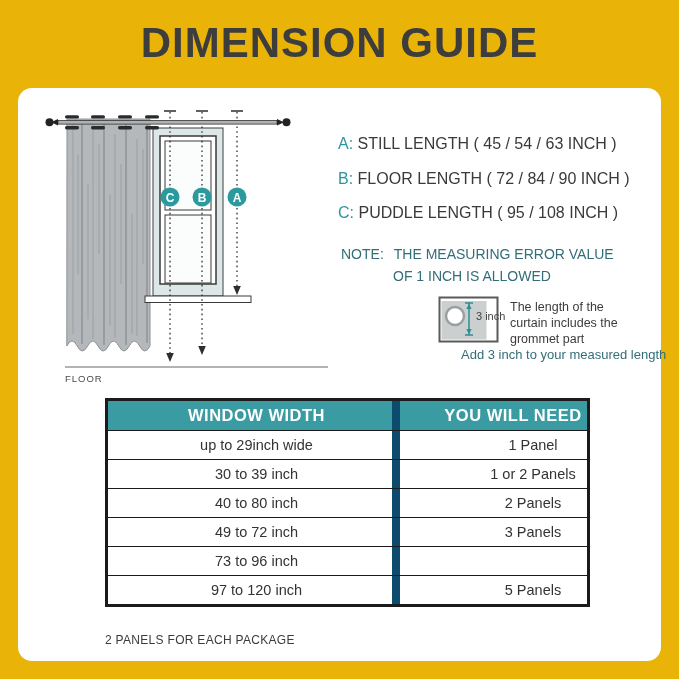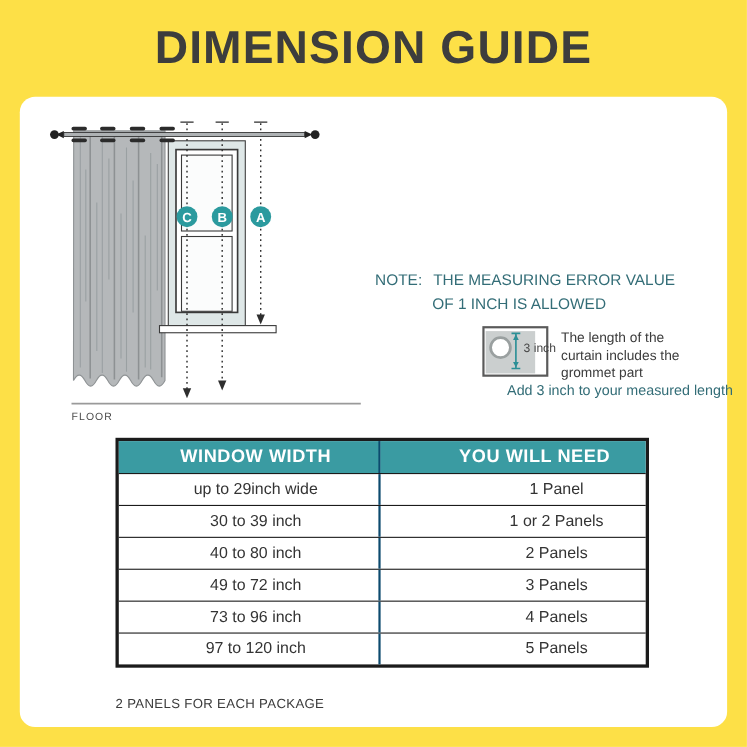--- a/index.html
+++ b/index.html
@@ -1,19 +1,19 @@
 <!DOCTYPE html>
 <html><head>
 <meta charset="utf-8">
 <style>
   * { margin:0; padding:0; box-sizing:border-box; }
   html,body { width:679px; height:679px; }
   .page {
     position:relative; width:679px; height:679px;
-    background:#fde047; overflow:hidden;
+    background:#eab308; overflow:hidden;
     font-family:"Liberation Sans", sans-serif; color:#3a3a3a;
   }
   .title {
     position:absolute; top:19px; left:0; width:100%;
     text-align:center; font-size:42px; font-weight:bold;
     color:#3d3d3d; letter-spacing:1px;
   }
   .card {
     position:absolute; left:18px; top:88px; width:643px; height:573px;
     background:#ffffff; border-radius:14px;
@@ -38,21 +38,21 @@
   .size-table {
     position:absolute; left:87px; top:310px; width:485px;
     border:3px solid #1b1b1b; background:#fff;
   }
   .t-row { display:flex; }
   .t-row + .t-row { border-top:1.5px solid #1b1b1b;gap:40px; }
   .t-cell {
     display:flex; align-items:center; justify-content:center;
     height:28px; font-size:14.5px; color:#333333;
   }
-  .t-left  { width:238px; border-right:2px solid #0c4a6e;padding-left:13px; }
+  .t-left  { width:292px; border-right:8px solid #0c4a6e;padding-left:13px; }
   .t-right { flex:1;padding-left:39px; }
   .t-head .t-cell {
     height:29px; background:#3a9ba2; color:#ffffff;
     font-weight:bold; font-size:16.5px; letter-spacing:.5px;
   }
   .footer-note {
     position:absolute; left:87px; top:545px;
     font-size:12px; color:#3b3b3b; letter-spacing:.3px;
   }
 </style>
@@ -117,20 +117,34 @@
         <circle cx="177" cy="103" r="9.5" fill="#2b9a9e"></circle>
         <text x="177" y="107.5">B</text>
         <circle cx="212" cy="103" r="9.5" fill="#2b9a9e"></circle>
         <text x="212" y="107.5">A</text>
       </g>
 
       <line x1="40" y1="273" x2="303" y2="273" stroke="#9a9a9a" stroke-width="1.6"></line>
       <text x="40" y="288" font-family="Liberation Sans, sans-serif" font-size="9.5" letter-spacing="1" fill="#4a4a4a">FLOOR</text>
     </svg>
 
+    <div class="legend">
+      <div class="legend-item">
+        <span class="legend-prefix">A:</span>
+        <span>STILL LENGTH ( 45 / 54 / 63 INCH )</span>
+      </div>
+      <div class="legend-item">
+        <span class="legend-prefix">B:</span>
+        <span>FLOOR LENGTH ( 72 / 84 / 90 INCH )</span>
+      </div>
+      <div class="legend-item">
+        <span class="legend-prefix">C:</span>
+        <span>PUDDLE LENGTH ( 95 / 108 INCH )</span>
+      </div>
+    </div>
 
     <div class="note">
       <div>
         <span class="note-prefix">NOTE:</span><span>THE MEASURING ERROR VALUE</span>
       </div>
       <div class="note-l2">OF 1 INCH IS ALLOWED</div>
     </div>
 
     <svg class="grommet-fig" width="92" height="50" viewBox="0 0 92 50">
       <rect x="1.5" y="1.5" width="58" height="44" fill="#ffffff" stroke="#5a5a5a" stroke-width="2"></rect>
@@ -165,21 +179,20 @@
       <div class="t-row">
         <div class="t-cell t-left">40 to 80 inch</div>
         <div class="t-cell t-right">2 Panels</div>
       </div>
       <div class="t-row">
         <div class="t-cell t-left">49 to 72 inch</div>
         <div class="t-cell t-right">3 Panels</div>
       </div>
       <div class="t-row">
         <div class="t-cell t-left">73 to 96 inch</div>
-        <div class="t-cell t-right">4 Panels</div>
       </div>
       <div class="t-row">
         <div class="t-cell t-left">97 to 120 inch</div>
         <div class="t-cell t-right">5 Panels</div>
       </div>
     </div>
 
     <div class="footer-note">2 PANELS FOR EACH PACKAGE</div>
 
   </div>

